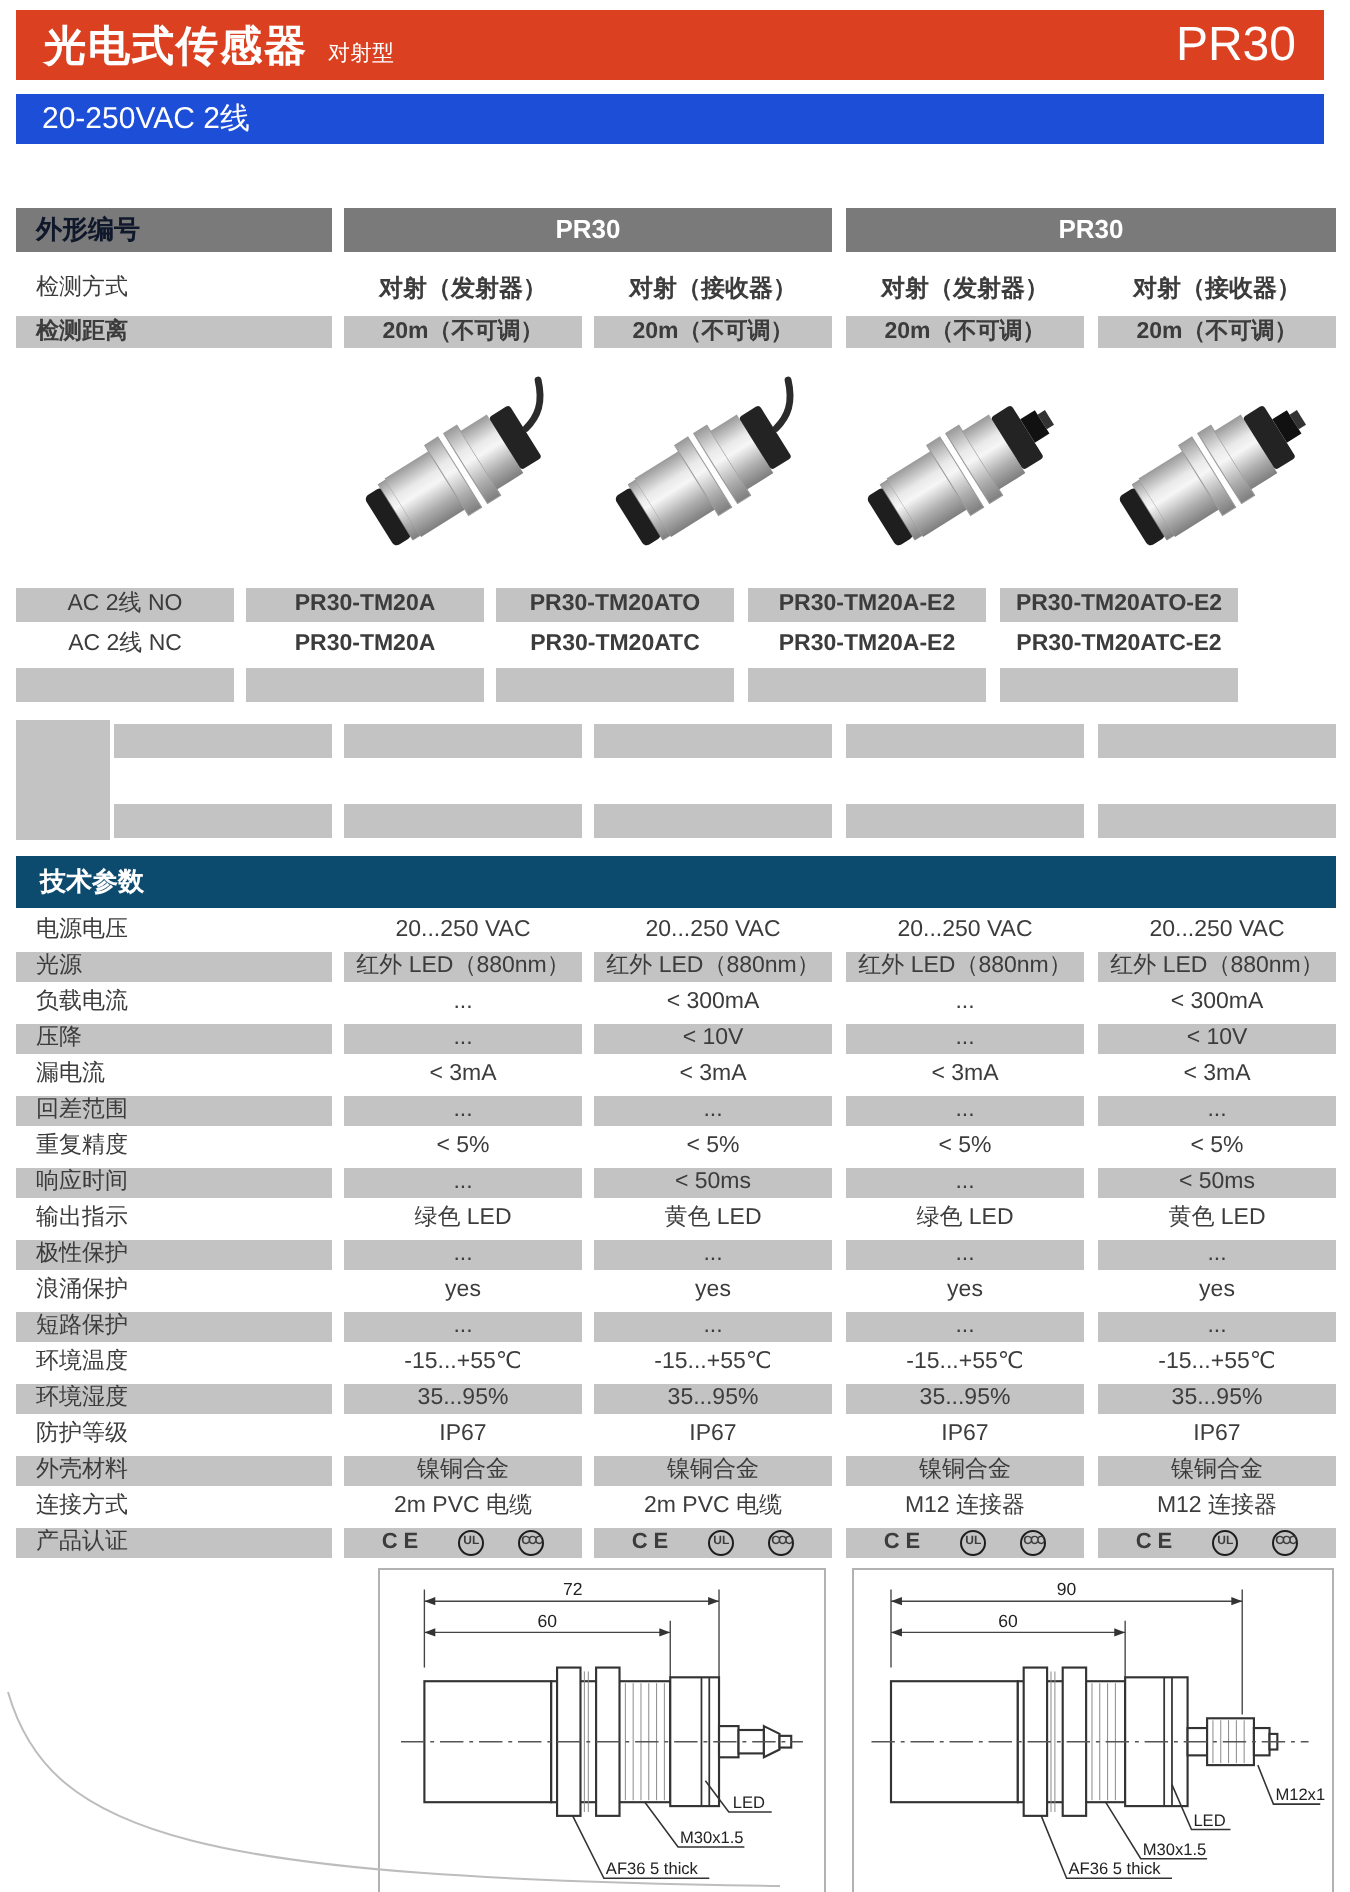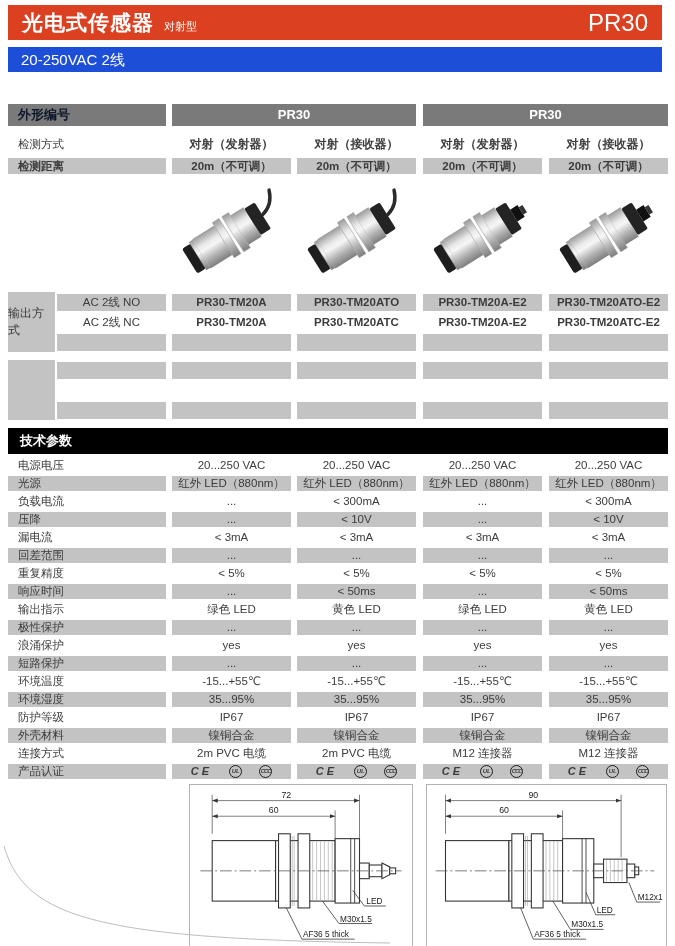--- a/index.html
+++ b/index.html
@@ -40,22 +40,22 @@
   .outwrap{display:flex;margin-left:8px;}
   .outlab{width:47px;margin-right:2px;background:#c3c3c3;display:flex;align-items:center;justify-content:center;font-size:12px;}
   .outrows{display:flex;flex-direction:column;}
   .orow{display:flex;align-items:center;height:20px;}
   .osub{width:109px;margin-right:6px;height:17px;line-height:17px;text-align:center;font-size:11.5px;}
   .orow .cell{height:17px;line-height:17px;font-weight:bold;}
   .gap8{height:8px;}
   .gap6{height:6px;}
 
   
-  .secbar{margin-left:8px;width:660px;box-sizing:border-box;height:26px;line-height:26px;background:#000000;color:#fff;font-weight:bold;font-size:13px;padding-left:12px;margin-bottom:2px;}
-  .certs{display:flex;justify-content:center;align-items:center;gap:17px;font-style:italic;}
+  .secbar{margin-left:8px;width:660px;box-sizing:border-box;height:26px;line-height:26px;background:#0c4a6e;color:#fff;font-weight:bold;font-size:13px;padding-left:12px;margin-bottom:2px;}
+  .certs{display:flex;justify-content:center;align-items:center;gap:17px;}
   .ce{font-size:11px;font-weight:bold;letter-spacing:3px;}
   .circ{width:13px;height:13px;border:1.2px solid #1d1d1d;border-radius:50%;font-size:6px;font-weight:bold;display:flex;align-items:center;justify-content:center;box-sizing:border-box;}
   .ccc{letter-spacing:-1px;}
 
   
   .drawrow{display:flex;margin-left:189px;margin-top:4px;}
   .panel{border:1px solid #b2b2b2;background:#fff;}
   .p1{width:222px;height:162px;margin-right:13px;}
   .p2{width:239px;height:162px;}
   svg text{font-family:"Liberation Sans","DejaVu Sans",sans-serif;}
@@ -193,21 +193,20 @@
           <rect x="76" y="38" width="18" height="40" fill="url(#mg4)"></rect>
           <rect x="94" y="40" width="14" height="36" rx="2" fill="#232323"></rect>
           <rect x="108" y="50" width="10" height="16" fill="#111"></rect>
           <rect x="118" y="53" width="5" height="10" fill="#333"></rect>
         </g>
       </svg>
     </div>
   </div>
 
   <div class="outwrap">
-    <div class="outlab">输出方式</div>
     <div class="outrows">
       <div class="orow g">
         <div class="osub">AC 2线 NO</div>
         <div class="cell m1">PR30-TM20A</div>
         <div class="cell m2">PR30-TM20ATO</div>
         <div class="cell m3">PR30-TM20A-E2</div>
         <div class="cell">PR30-TM20ATO-E2</div>
       </div>
       <div class="orow">
         <div class="osub">AC 2线 NC</div>

